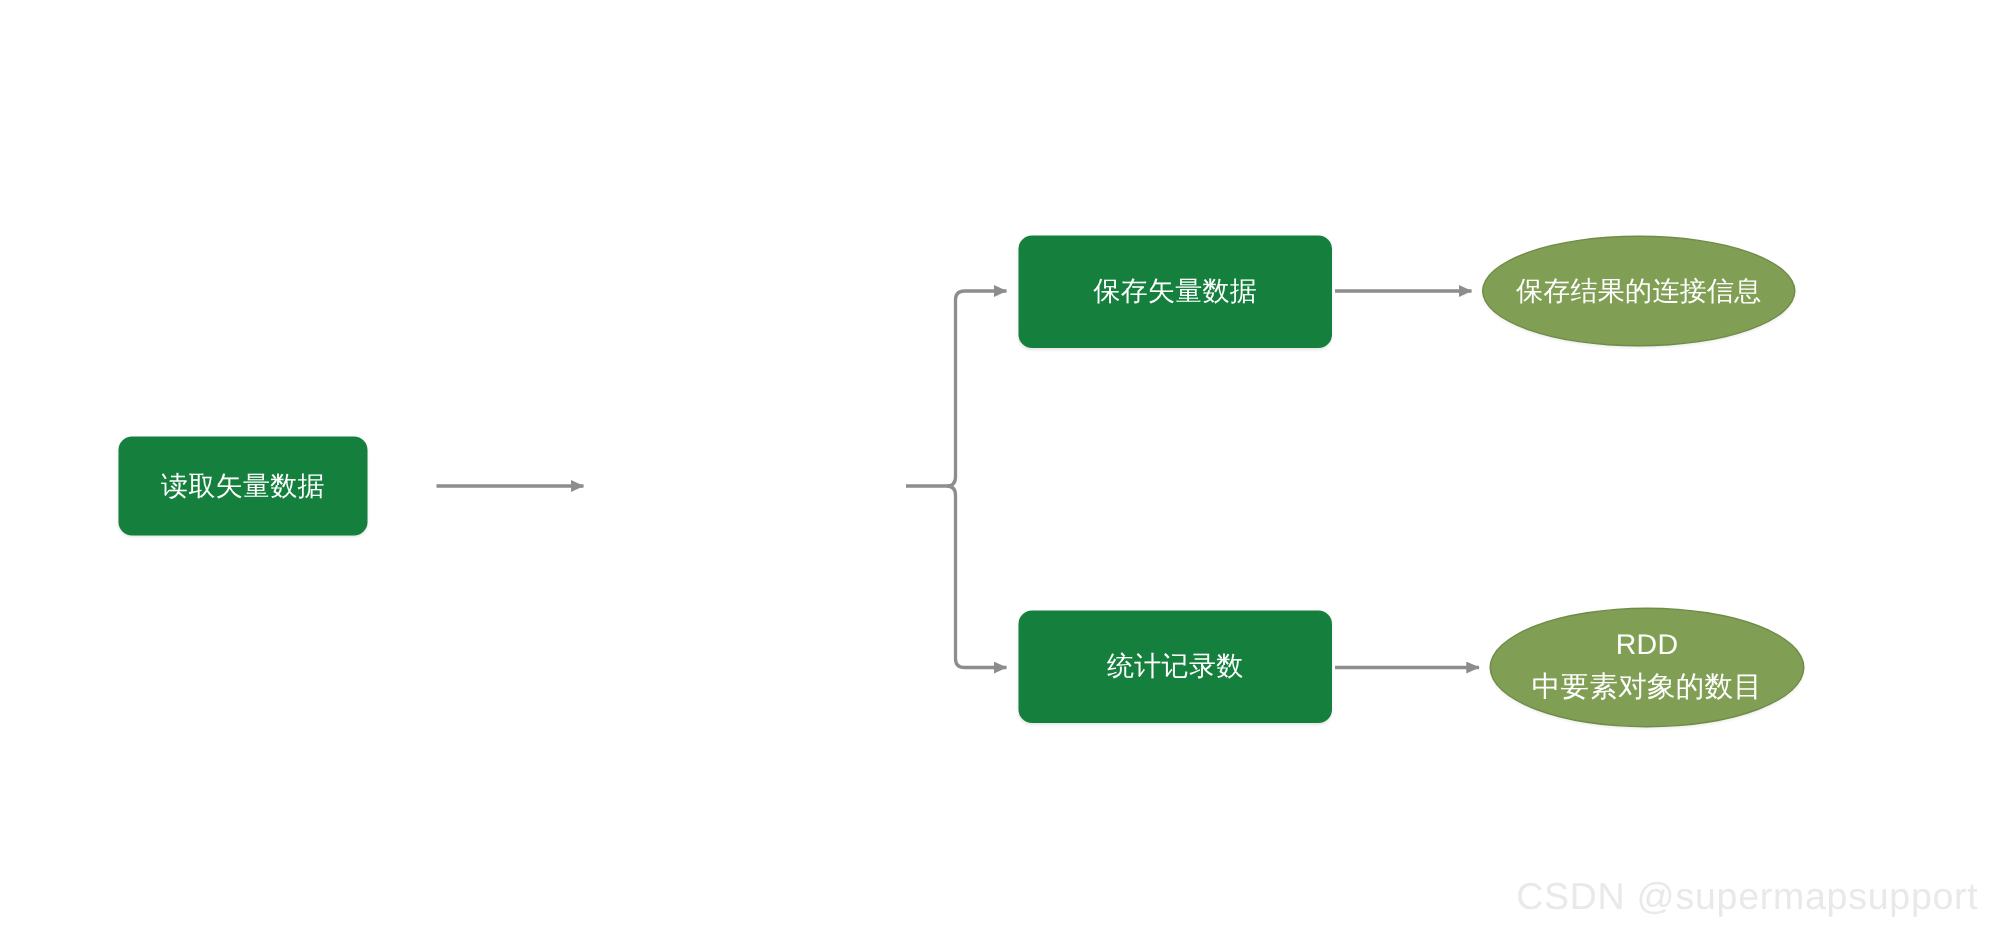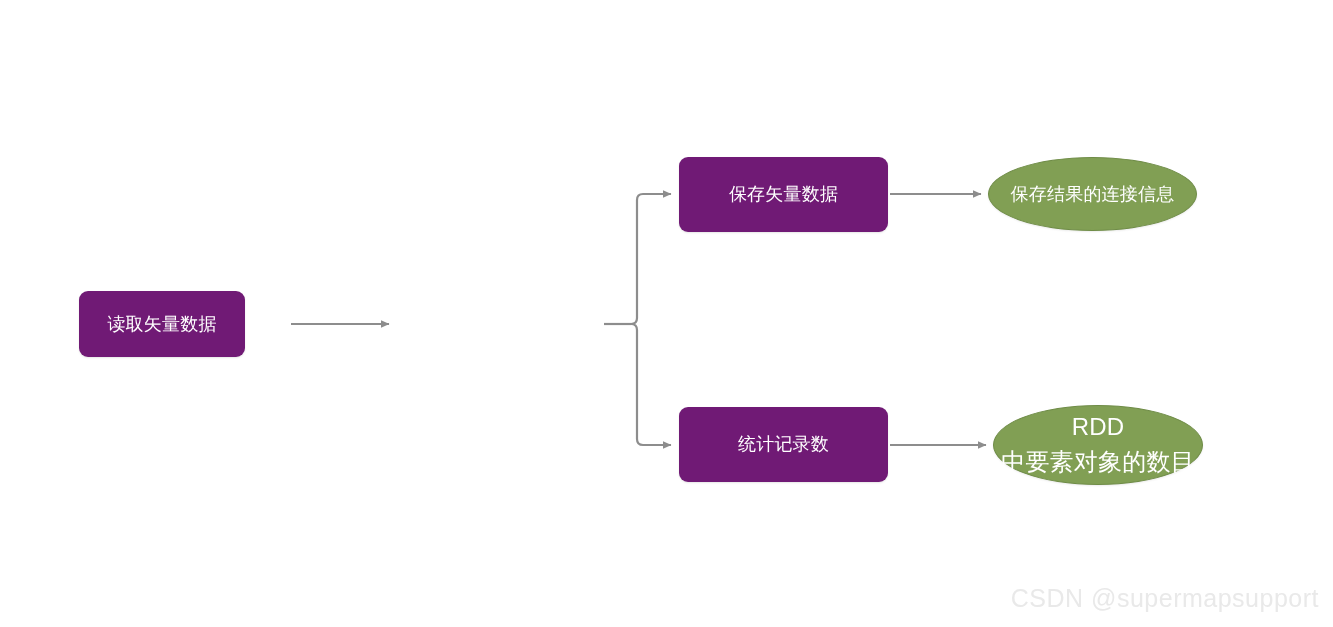--- a/index.html
+++ b/index.html
@@ -38,40 +38,40 @@
     box-sizing: border-box;
   }
   .node-label {
     color: #ffffff;
     line-height: 1.35;
     white-space: pre-line;
     letter-spacing: 0.2px;
   }
   
   .process {
-    background: #701a75;
+    background: #15803d;
     border-radius: 9px;
     box-shadow: 0 1px 2px rgba(0,0,0,0.10);
     justify-content: center;
   }
   .process .node-label {
     font-size: 18px;
   }
   
   .data {
     background: #819f54;
     border: 1px solid #6f8c47;
     border-radius: 50%;
     box-shadow: 0 1px 2px rgba(0,0,0,0.08);
   }
   .data .node-label {
     font-size: 18px;
   }
   .data-multiline .node-label {
-    font-size: 24px;
+    font-size: 19px;
     line-height: 1.45;
   }
 
   
   #node-read-vector   { left: 79px;  top: 291px; width: 166px; height: 66px; }
   #node-feature-rdd   { left: 397px; top: 288px; width: 205px; height: 73px; }
   #node-save-vector   { left: 679px; top: 157px; width: 209px; height: 75px; }
   #node-save-result   { left: 988px; top: 157px; width: 209px; height: 74px; }
   #node-count-records { left: 679px; top: 407px; width: 209px; height: 75px; }
   #node-rdd-count     { left: 993px; top: 405px; width: 210px; height: 80px; }

